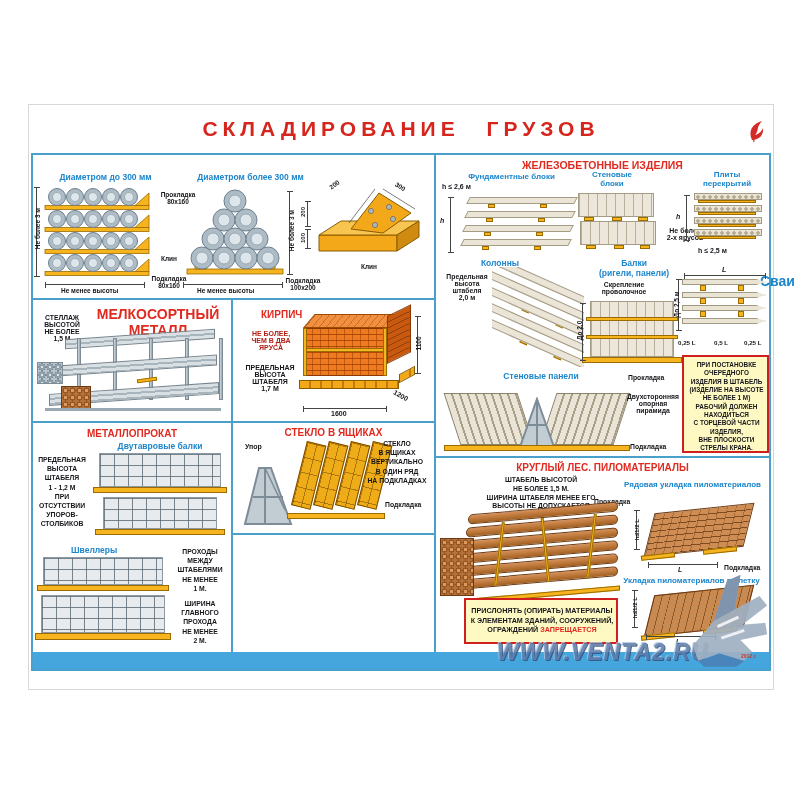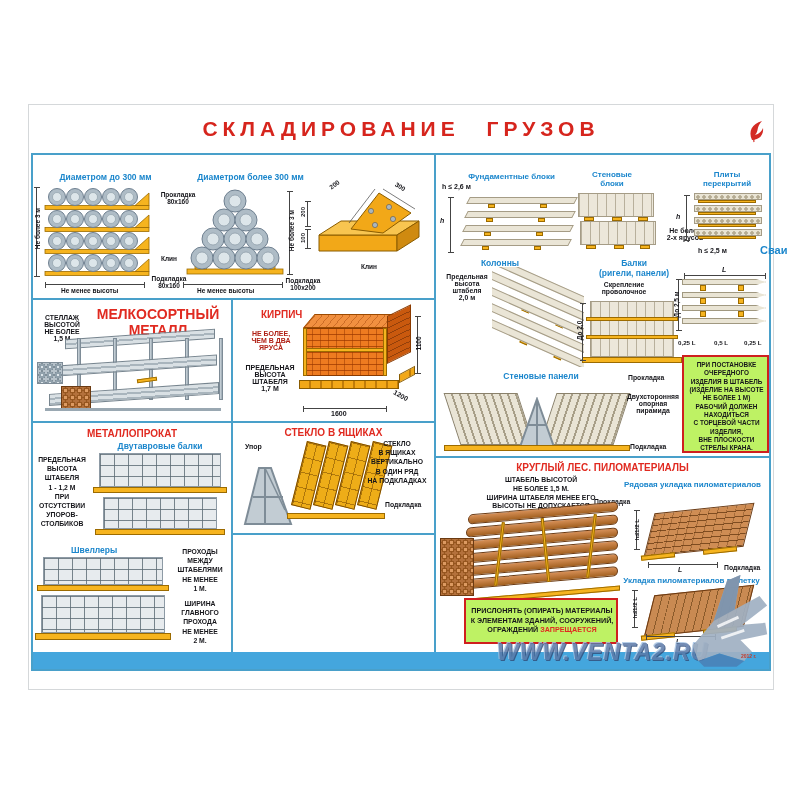--- a/index.html
+++ b/index.html
@@ -33,21 +33,21 @@
   .pallet{background:repeating-linear-gradient(90deg,#f2a818 0 9px,#c07c08 9px 11px);border:1px solid #8a5c00;box-sizing:border-box;}
   .dots-metal{background:radial-gradient(circle,#dde5ea 0 1.5px,#90a0ab 1.5px 3px,#5f707c 3px 3.5px,transparent 3.6px) 0 0/8px 8px,#b7c2ca;border:1px solid #7e8c97;box-sizing:border-box;}
   .dots-wood{background:radial-gradient(circle,#dc9a62 0 1.5px,#96561f 1.5px 3px,transparent 3.2px) 0 0/7px 7px,#b4713c;border:1px solid #6b3a12;box-sizing:border-box;}
   .lumber{background:repeating-linear-gradient(90deg,rgba(90,48,10,.35) 0 1px,transparent 1px 9px),repeating-linear-gradient(180deg,#cf8d54 0 5px,#7e4c20 5px 6px);border:1px solid #6b3a12;box-sizing:border-box;}
   .crib{background:repeating-linear-gradient(90deg,#c98a52 0 7px,#8a5a2a 7px 8px),repeating-linear-gradient(180deg,rgba(60,30,5,.35) 0 1px,transparent 1px 6px),#b4713c;border:1px solid #6b3a12;box-sizing:border-box;}
   .crate{background:repeating-linear-gradient(180deg,rgba(122,74,0,.55) 0 1px,transparent 1px 15px),repeating-linear-gradient(90deg,rgba(122,74,0,.55) 0 1px,transparent 1px 9px),#eead18;border:1px solid #7a4a00;box-sizing:border-box;}
   .post{background:linear-gradient(90deg,#cfd8de,#9aa8b2);border:1px solid #7e8c97;box-sizing:border-box;}
   .logrow{background:linear-gradient(180deg,#d79058,#a2601f);border:1px solid #6b3a12;border-radius:5px;box-sizing:border-box;}
   .panelgrp{background:repeating-linear-gradient(90deg,#e9e4d5 0 6px,#a89f88 6px 8px);border:1px solid #8a816b;box-sizing:border-box;}
   .pile{background:#e9e4d4;border:1px solid #a09880;box-sizing:border-box;clip-path:polygon(0 0,88% 0,100% 50%,88% 100%,0 100%);}
-  .wbox{border:2px solid #cf1f1f;background:#bef264;box-sizing:border-box;}
+  .wbox{border:2px solid #cf1f1f;background:#fef9c3;box-sizing:border-box;}
   .title{color:#d6251d;font-weight:bold;font-size:21px;letter-spacing:5px;word-spacing:16px;text-align:center;}
   .watermark{font-weight:800;font-style:italic;font-size:23px;letter-spacing:1px;color:#5b79a8;opacity:.85;text-shadow:1px 1px 0 #33517d,-1px -1px 0 #a9c6e4;z-index:6;}
   .bar{background:#44a6dd;}
 </style>
 </head>
 <body>
 
 <div class="page">
  <div class="poster" style="left:28px;top:104px;width:744px;height:584px;background:#fff;border:1px solid #d5d8da;">
 
@@ -154,20 +154,21 @@
     <div class="nt" style="left:296px;top:26px;font-size:6.5px;transform:rotate(-37deg);">200</div>
     <div class="nt" style="left:362px;top:28px;font-size:6.5px;transform:rotate(33deg);">300</div>
     <div class="dimv" style="left:274px;top:46px;height:26px;"></div>
     <div class="vlabel" style="left:258px;top:54px;width:24px;font-size:6px;">200</div>
     <div class="dimv" style="left:274px;top:74px;height:20px;"></div>
     <div class="vlabel" style="left:258px;top:80px;width:24px;font-size:6px;">100</div>
     <div class="nt" style="left:328px;top:108px;font-size:6.5px;">Клин</div>
    </div>
 
    <div class="sec" style="left:403px;top:0;width:333px;height:301px;">
+    <div class="rt ctr" style="left:0;top:4px;width:333px;font-size:10.5px;">ЖЕЛЕЗОБЕТОННЫЕ ИЗДЕЛИЯ</div>
 
     <div class="bl ctr" style="left:18px;top:17px;width:115px;font-size:8px;">Фундаментные блоки</div>
     <div class="nt" style="left:6px;top:28px;font-size:7px;">h ≤ 2,6 м</div>
     <div style="left:18px;top:40px;width:130px;height:62px;">
       <div class="concrete" style="left:14px;top:2px;width:108px;height:7px;transform:skewX(-28deg);"></div>
       <div class="ybar" style="left:34px;top:9px;width:7px;height:4px;"></div>
             <div class="ybar" style="left:86px;top:9px;width:7px;height:4px;"></div>
       <div class="concrete" style="left:12px;top:16px;width:108px;height:7px;transform:skewX(-28deg);"></div>
       <div class="ybar" style="left:32px;top:23px;width:7px;height:4px;"></div>
             <div class="ybar" style="left:84px;top:23px;width:7px;height:4px;"></div>
@@ -235,21 +236,21 @@
 проволочное</div>
     <div style="left:150px;top:146px;width:96px;height:66px;">
       <div class="vlines" style="left:4px;top:0;width:84px;height:56px;"></div>
       <div class="ybar" style="left:0;top:16px;width:92px;height:4px;"></div>
       <div class="ybar" style="left:0;top:34px;width:92px;height:4px;"></div>
       <div class="ybar" style="left:-4px;top:56px;width:100px;height:6px;"></div>
     </div>
     <div class="dimv" style="left:146px;top:148px;height:58px;"></div>
     <div class="vlabel" style="left:118px;top:172px;width:50px;font-size:6.5px;">До 2,0</div>
 
-    <div class="bl" style="left:280px;top:89px;font-size:11px;margin-left:44px;">Сваи</div>
+    <div class="bl" style="left:280px;top:118px;font-size:14px;margin-left:44px;">Сваи</div>
     <div class="dimh" style="left:248px;top:120px;width:82px;"></div>
     <div class="nt" style="left:286px;top:111px;font-size:7px;font-style:italic;">L</div>
     <div style="left:246px;top:124px;width:86px;height:58px;">
       <div class="pile" style="left:0;top:0;width:84px;height:6px;"></div>
       <div class="ybar" style="left:18px;top:6px;width:6px;height:6px;"></div>
             <div class="ybar" style="left:56px;top:6px;width:6px;height:6px;"></div>
       <div class="pile" style="left:0;top:13px;width:84px;height:6px;"></div>
       <div class="ybar" style="left:18px;top:19px;width:6px;height:6px;"></div>
             <div class="ybar" style="left:56px;top:19px;width:6px;height:6px;"></div>
       <div class="pile" style="left:0;top:26px;width:84px;height:6px;"></div>

